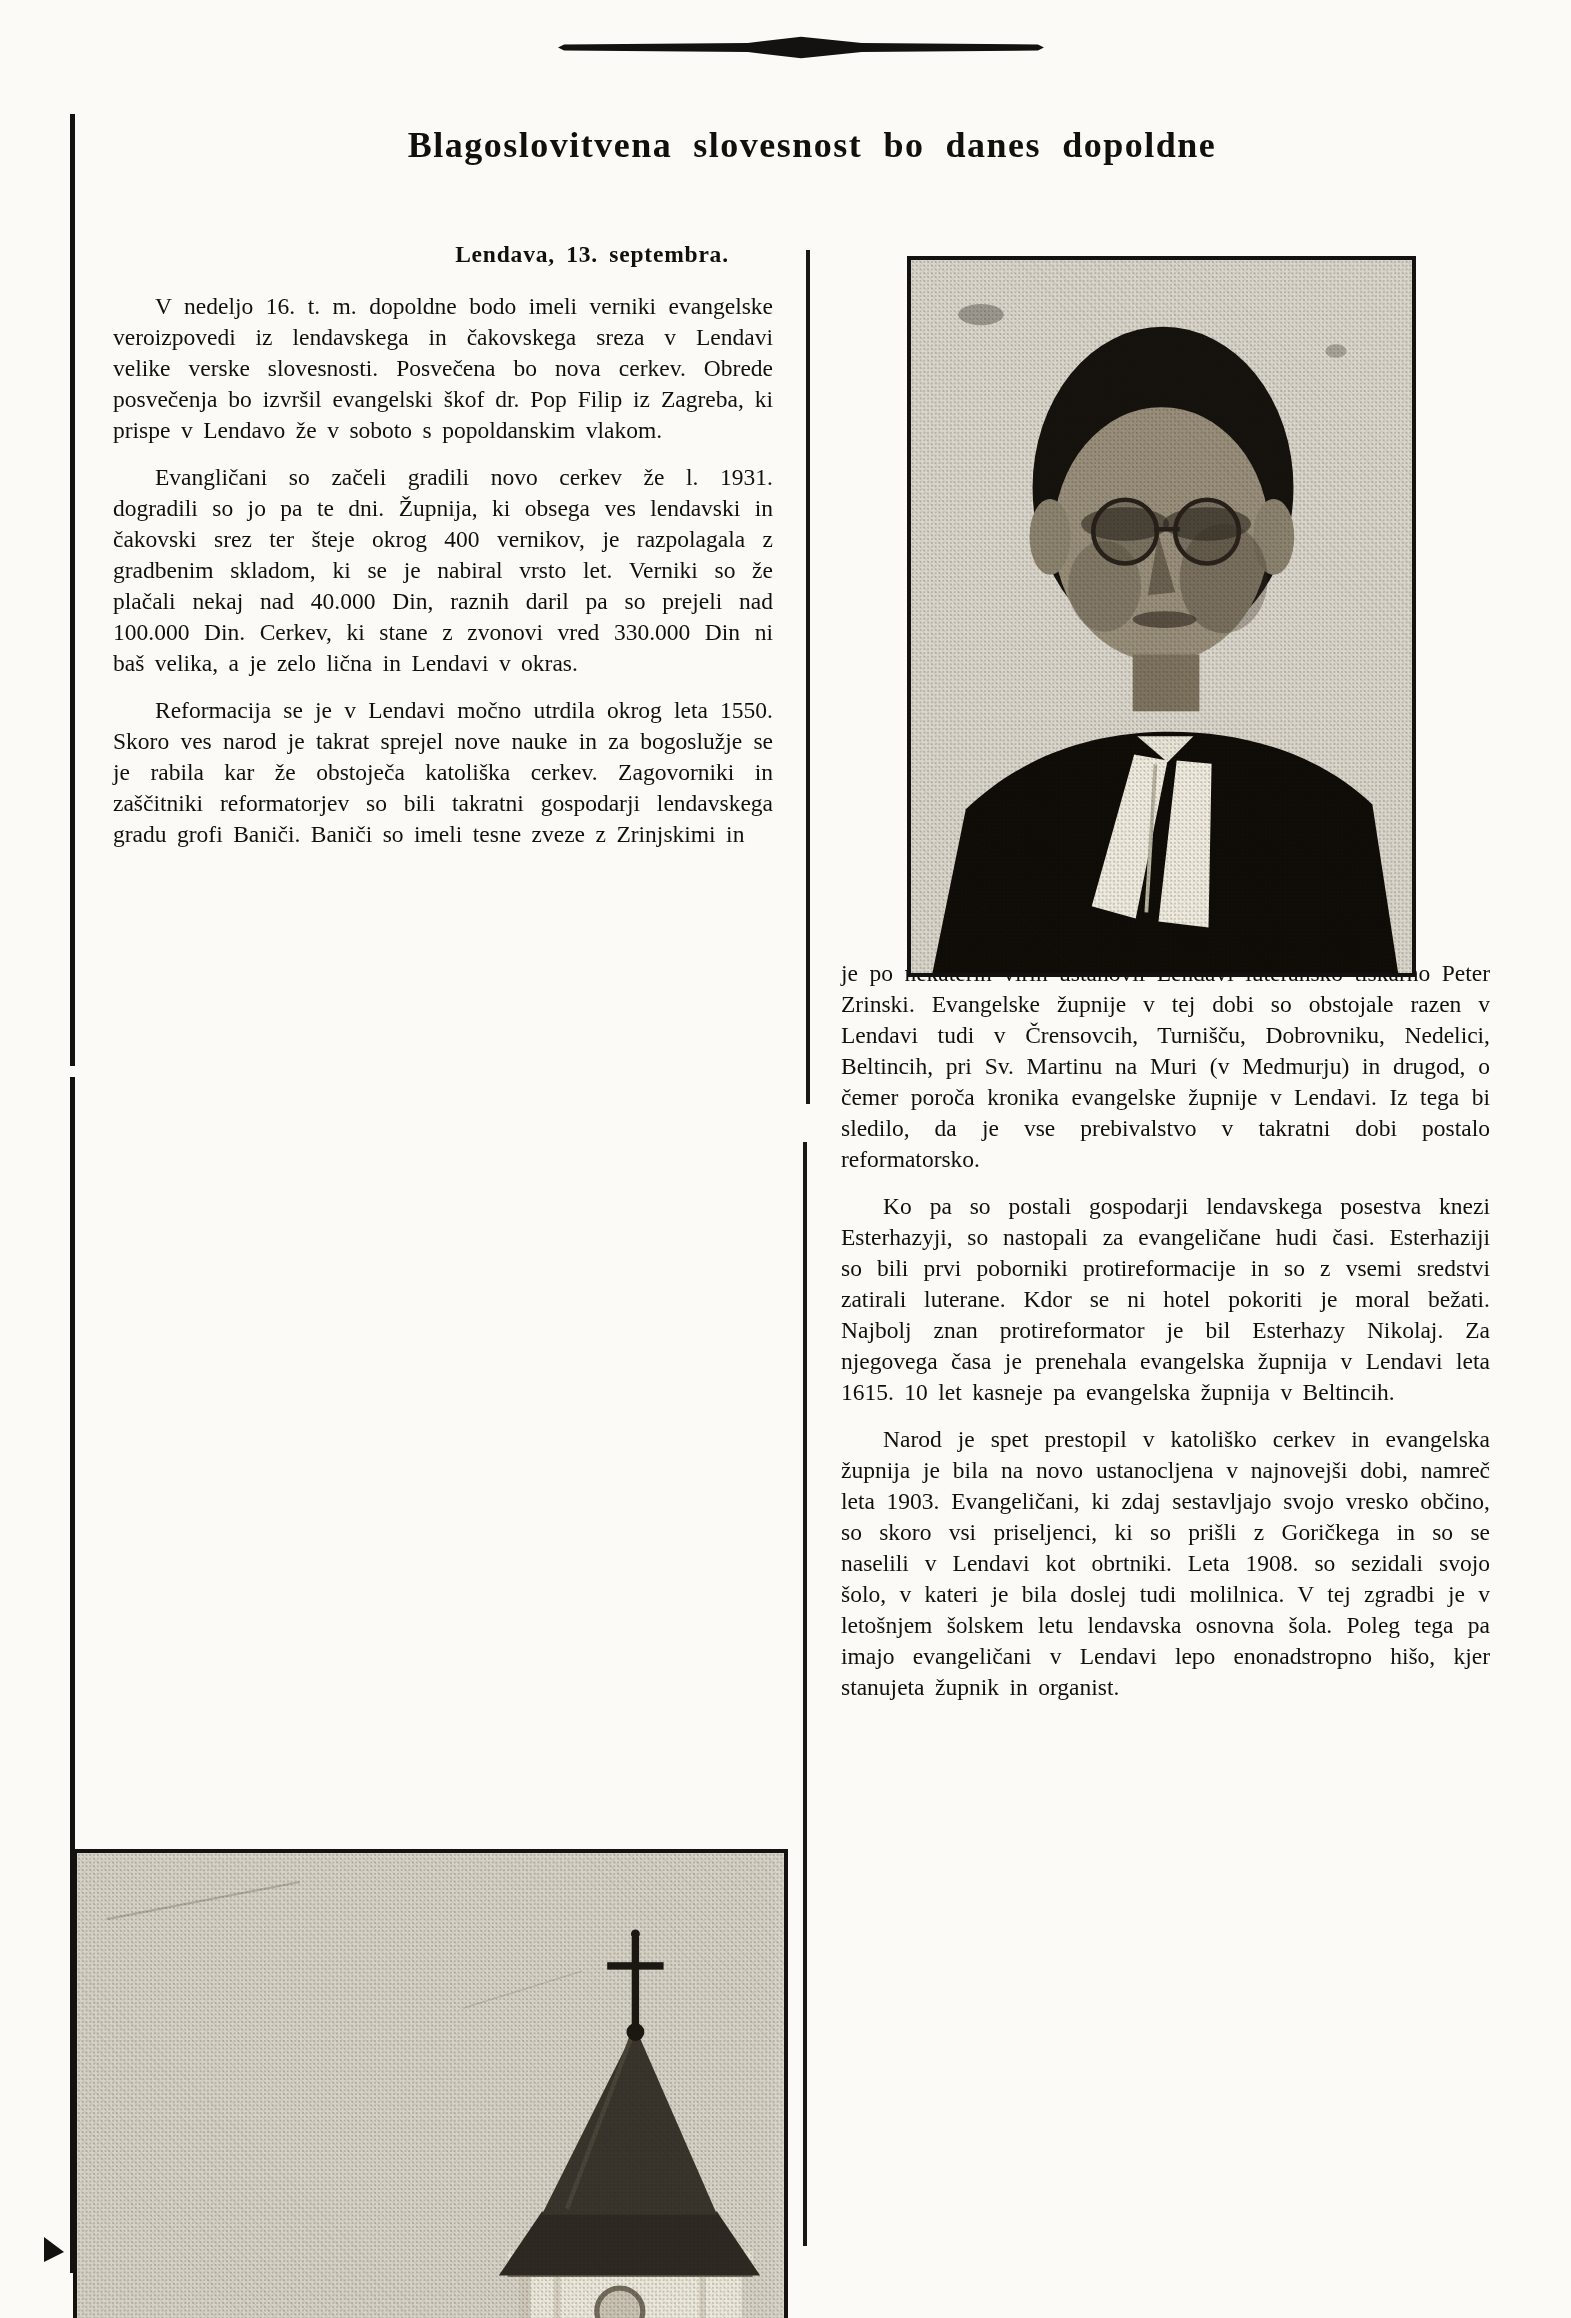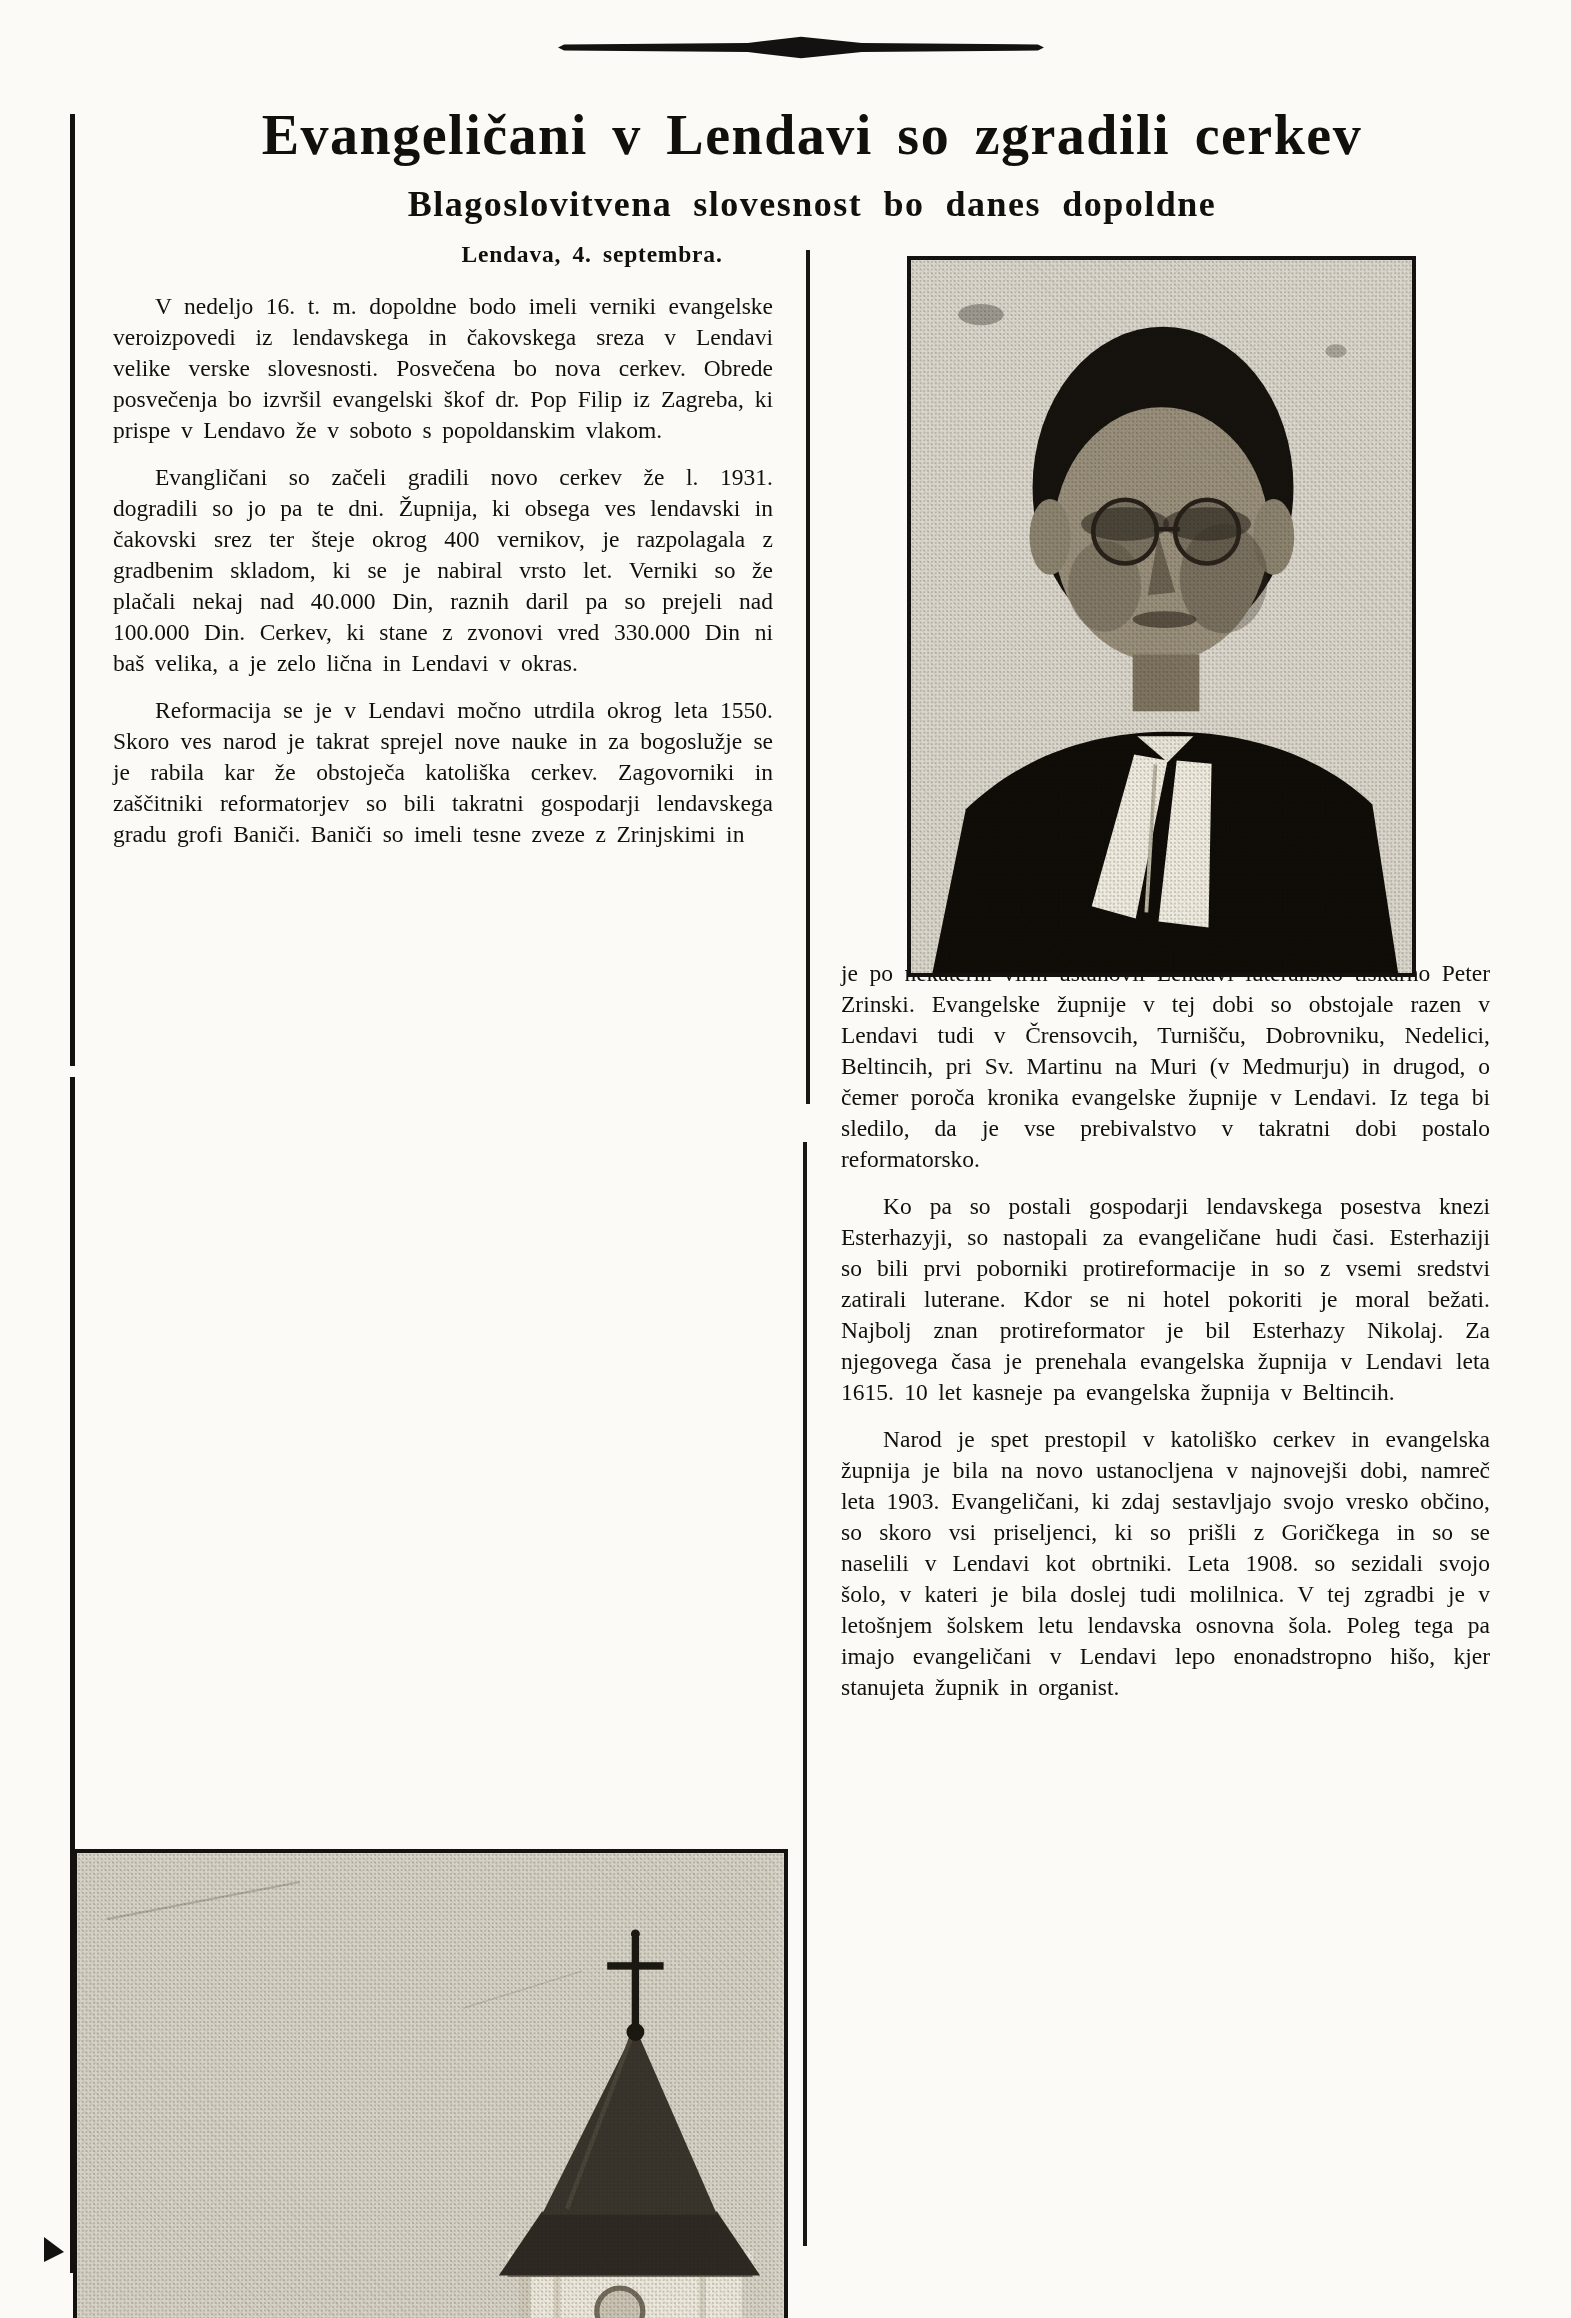--- a/index.html
+++ b/index.html
@@ -66,25 +66,24 @@
   <div class="left-rule"></div>
   <div class="col-rule seg-a"></div>
   <div class="col-rule seg-b"></div>
   <div class="corner-mark"></div>
 
   <svg class="spindle" viewBox="0 0 640 30">
     <polygon points="0,15 8,11 250,9 320,1 400,9 632,11 640,15 632,19 400,21 320,29 250,21 8,19" fill="#141210"></polygon>
   </svg>
 
   <div class="header">
-    <div class="headline">Evangeličani v Lendavi so zgradili cerkev</div>
     <div class="subhead">Blagoslovitvena slovesnost bo danes dopoldne</div>
   </div>
 
-  <div class="dateline">Lendava, 4. septembra.</div>
+  <div class="dateline">Lendava, 13. septembra.</div>
 
   <div class="col-left">
     <p class="para">V nedeljo 16. t. m. dopoldne bodo imeli verniki evangelske veroizpovedi iz lendavskega in čakovskega sreza v Lendavi velike verske slovesnosti. Posvečena bo nova cerkev. Obrede posvečenja bo izvršil evangelski škof dr. Pop Filip iz Zagreba, ki prispe v Lendavo že v soboto s popoldanskim vlakom.</p>
     <p class="para">Evangličani so začeli gradili novo cerkev že l. 1931. dogradili so jo pa te dni. Župnija, ki obsega ves lendavski in čakovski srez ter šteje okrog 400 vernikov, je razpolagala z gradbenim skladom, ki se je nabiral vrsto let. Verniki so že plačali nekaj nad 40.000 Din, raznih daril pa so prejeli nad 100.000 Din. Cerkev, ki stane z zvonovi vred 330.000 Din ni baš velika, a je zelo lična in Lendavi v okras.</p>
     <p class="para">Reformacija se je v Lendavi močno utrdila okrog leta 1550. Skoro ves narod je takrat sprejel nove nauke in za bogoslužje se je rabila kar že obstoječa katoliška cerkev. Zagovorniki in zaščitniki reformatorjev so bili takratni gospodarji lendavskega gradu grofi Baniči. Baniči so imeli tesne zveze z Zrinjskimi in</p>
   </div>
 
   <div class="col-right">
     <p class="para cont">je po nekaterih virih ustanovil Lendavi luteransko tiskarno Peter Zrinski. Evangelske župnije v tej dobi so obstojale razen v Lendavi tudi v Črensovcih, Turnišču, Dobrovniku, Nedelici, Beltincih, pri Sv. Martinu na Muri (v Medmurju) in drugod, o čemer poroča kronika evangelske župnije v Lendavi. Iz tega bi sledilo, da je vse prebivalstvo v takratni dobi postalo reformatorsko.</p>
     <p class="para">Ko pa so postali gospodarji lendavskega posestva knezi Esterhazyji, so nastopali za evangeličane hudi časi. Esterhaziji so bili prvi poborniki protireformacije in so z vsemi sredstvi zatirali luterane. Kdor se ni hotel pokoriti je moral bežati. Najbolj znan protireformator je bil Esterhazy Nikolaj. Za njegovega časa je prenehala evangelska župnija v Lendavi leta 1615. 10 let kasneje pa evangelska župnija v Beltincih.</p>

